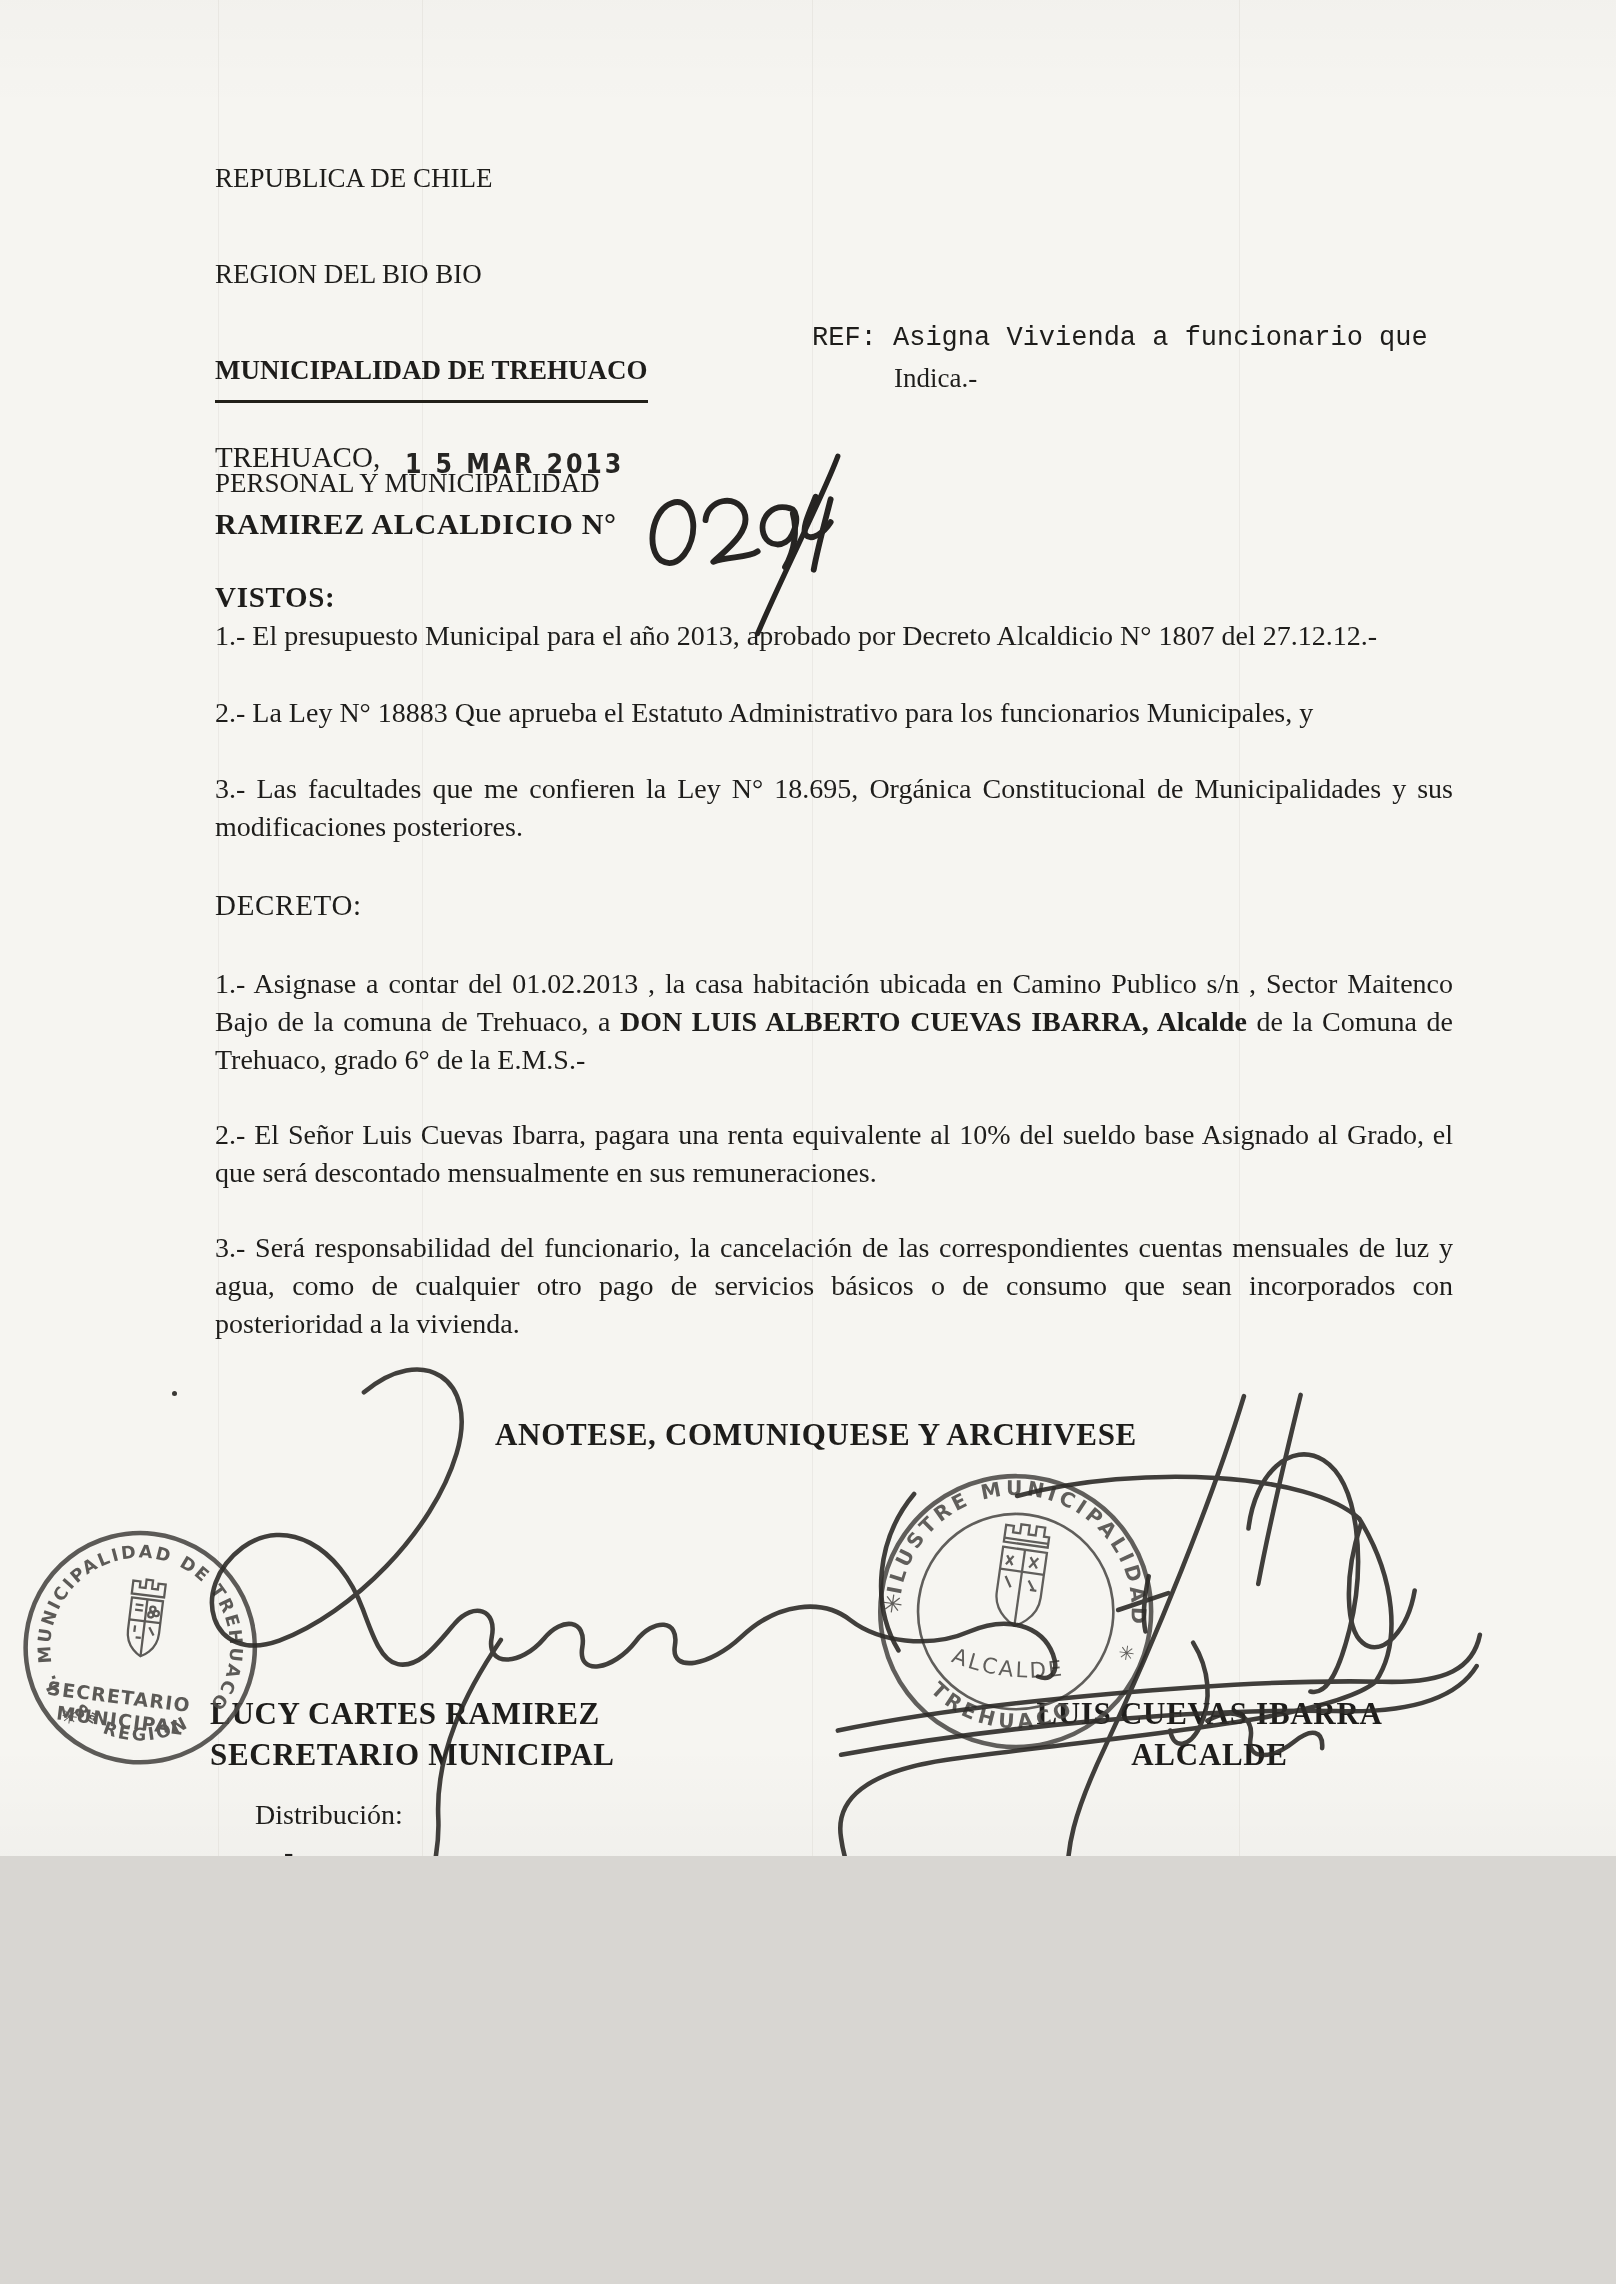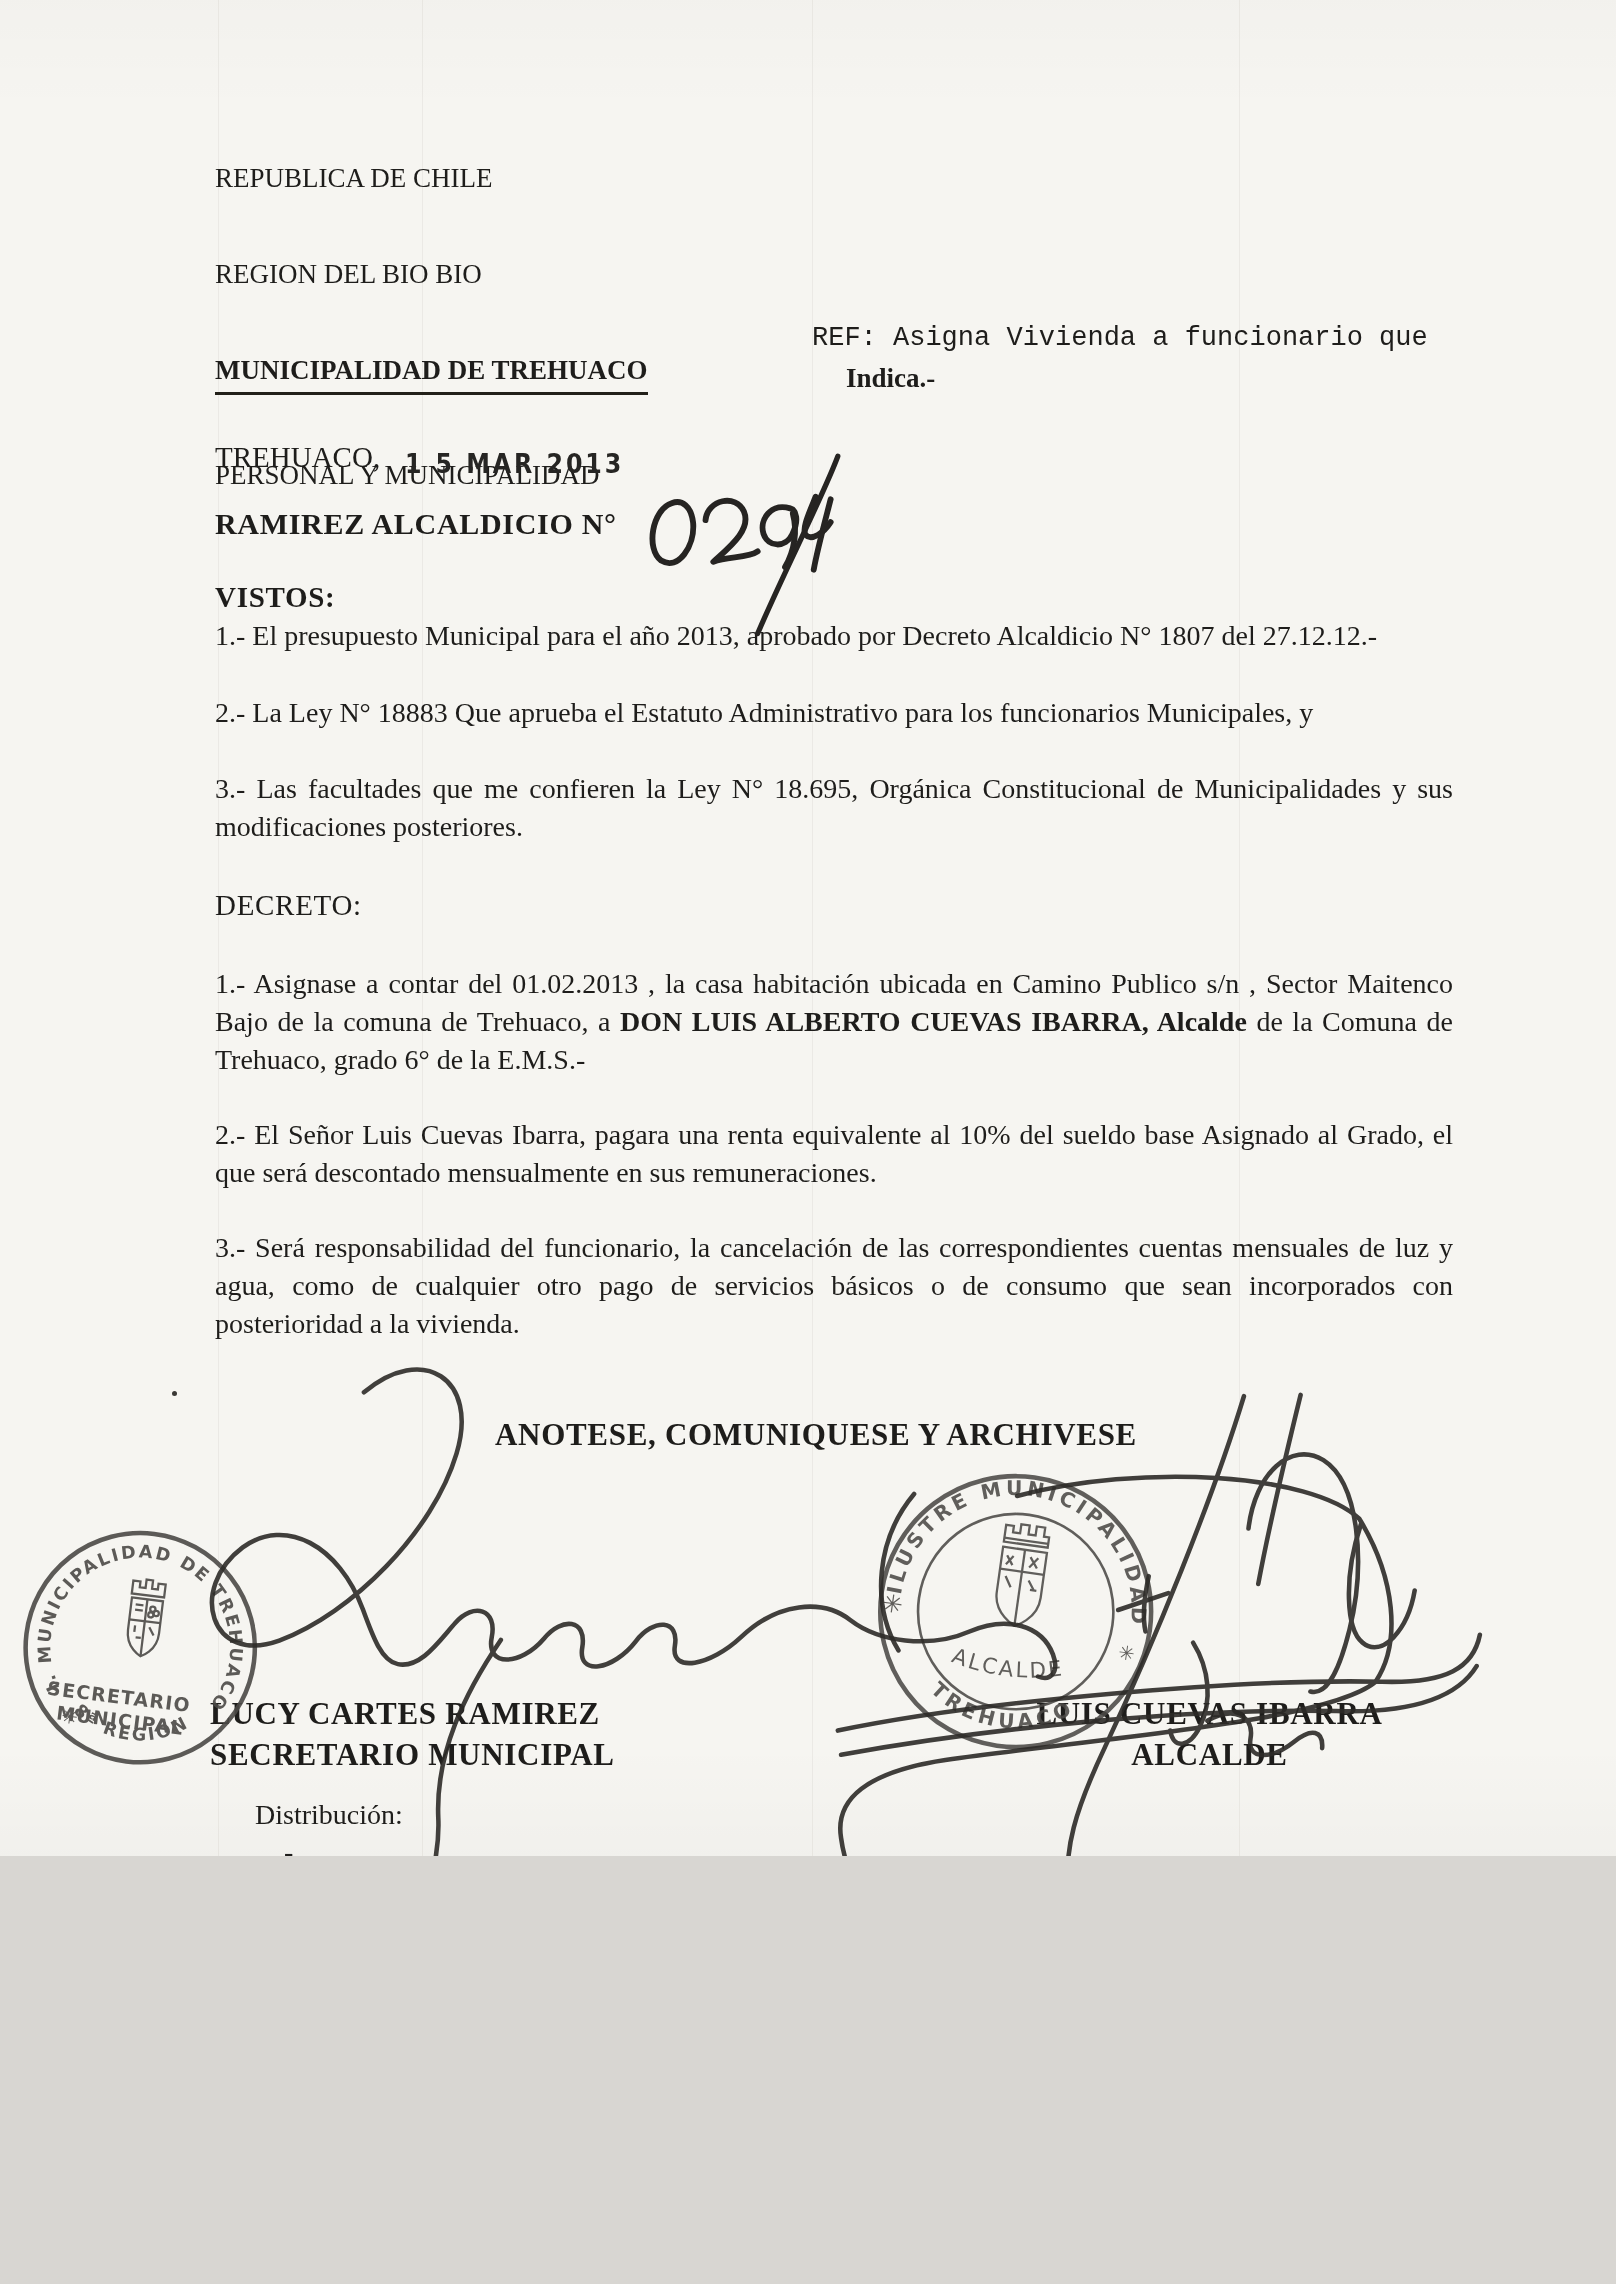--- a/index.html
+++ b/index.html
@@ -11,21 +11,21 @@
     background:var(--paper);
     background-image:linear-gradient(180deg, rgba(0,0,0,0.016) 0%, rgba(0,0,0,0) 6%, rgba(0,0,0,0) 94%, rgba(0,0,0,0.02) 100%);
     font-family:"Liberation Serif", serif; color:var(--ink);
   }
   .scanline{position:absolute;top:0;bottom:0;width:1.3px;background:rgba(110,105,95,0.08);}
   .t{position:absolute;font-size:28px;line-height:38px;white-space:pre;}
   .just{white-space:normal;text-align:justify;width:1238px;left:215px;}
   .b{font-weight:bold;}
   .header{top:98px;left:215px;font-size:27px;line-height:32px;}
   .hline{display:block;}
-  .u{display:inline-block;border-bottom:3.3px solid #222019;padding-bottom:6px;}
+  .u{display:inline-block;border-bottom:3.3px solid #222019;padding-bottom:14px;}
   .ref{font-size:27px;line-height:38px;}
   .city{top:438px;left:215px;font-size:29px;}
   .datestamp{
     top:445px;left:405px;font-family:"DejaVu Sans",sans-serif;font-weight:bold;
     font-size:27px;letter-spacing:3.3px;color:#262523;transform:scaleX(0.88);transform-origin:left top;
   }
   .decreeline{top:505px;left:215px;font-size:30px;font-weight:bold;letter-spacing:0.7px;}
   .heading{font-size:29px;letter-spacing:0.7px;}
   .closing{top:1416px;left:495px;font-size:31px;font-weight:bold;letter-spacing:0.7px;}
   .sig-name{font-size:31px;font-weight:bold;letter-spacing:0.7px;}
@@ -50,21 +50,21 @@
   <div class="scanline" style="left:1239px"></div>
 
   <div class="t header">
     <span class="hline">REPUBLICA DE CHILE</span>
     <span class="hline">REGION DEL BIO BIO</span>
     <span class="hline"><span class="b u">MUNICIPALIDAD DE TREHUACO</span></span>
     <span class="hline">PERSONAL Y MUNICIPALIDAD</span>
   </div>
 
   <div class="t ref" style="top:319px;left:812px;font-family:Liberation Mono, monospace;">REF: Asigna Vivienda a funcionario que</div>
-  <div class="t ref" style="top:359px;left:846px;font-weight:bold;">Indica.-</div>
+  <div class="t ref" style="top:359px;left:894px;">Indica.-</div>
 
   <div class="t city">TREHUACO,</div>
   <div class="t datestamp">1 5 MAR 2013</div>
 
   <div class="t decreeline">RAMIREZ ALCALDICIO N°</div>
 
   <div class="t heading b" style="top:578px;left:215px;">VISTOS:</div>
   <div class="t just" style="top:617px;">1.- El presupuesto Municipal para el año 2013, aprobado por Decreto Alcaldicio N° 1807 del 27.12.12.-</div>
   <div class="t just" style="top:694px;">2.- La Ley N° 18883 Que aprueba el Estatuto Administrativo para los funcionarios Municipales, y</div>
   <div class="t just" style="top:770px;">3.- Las facultades que me confieren la Ley N° 18.695, Orgánica Constitucional de Municipalidades y sus modificaciones posteriores.</div>

